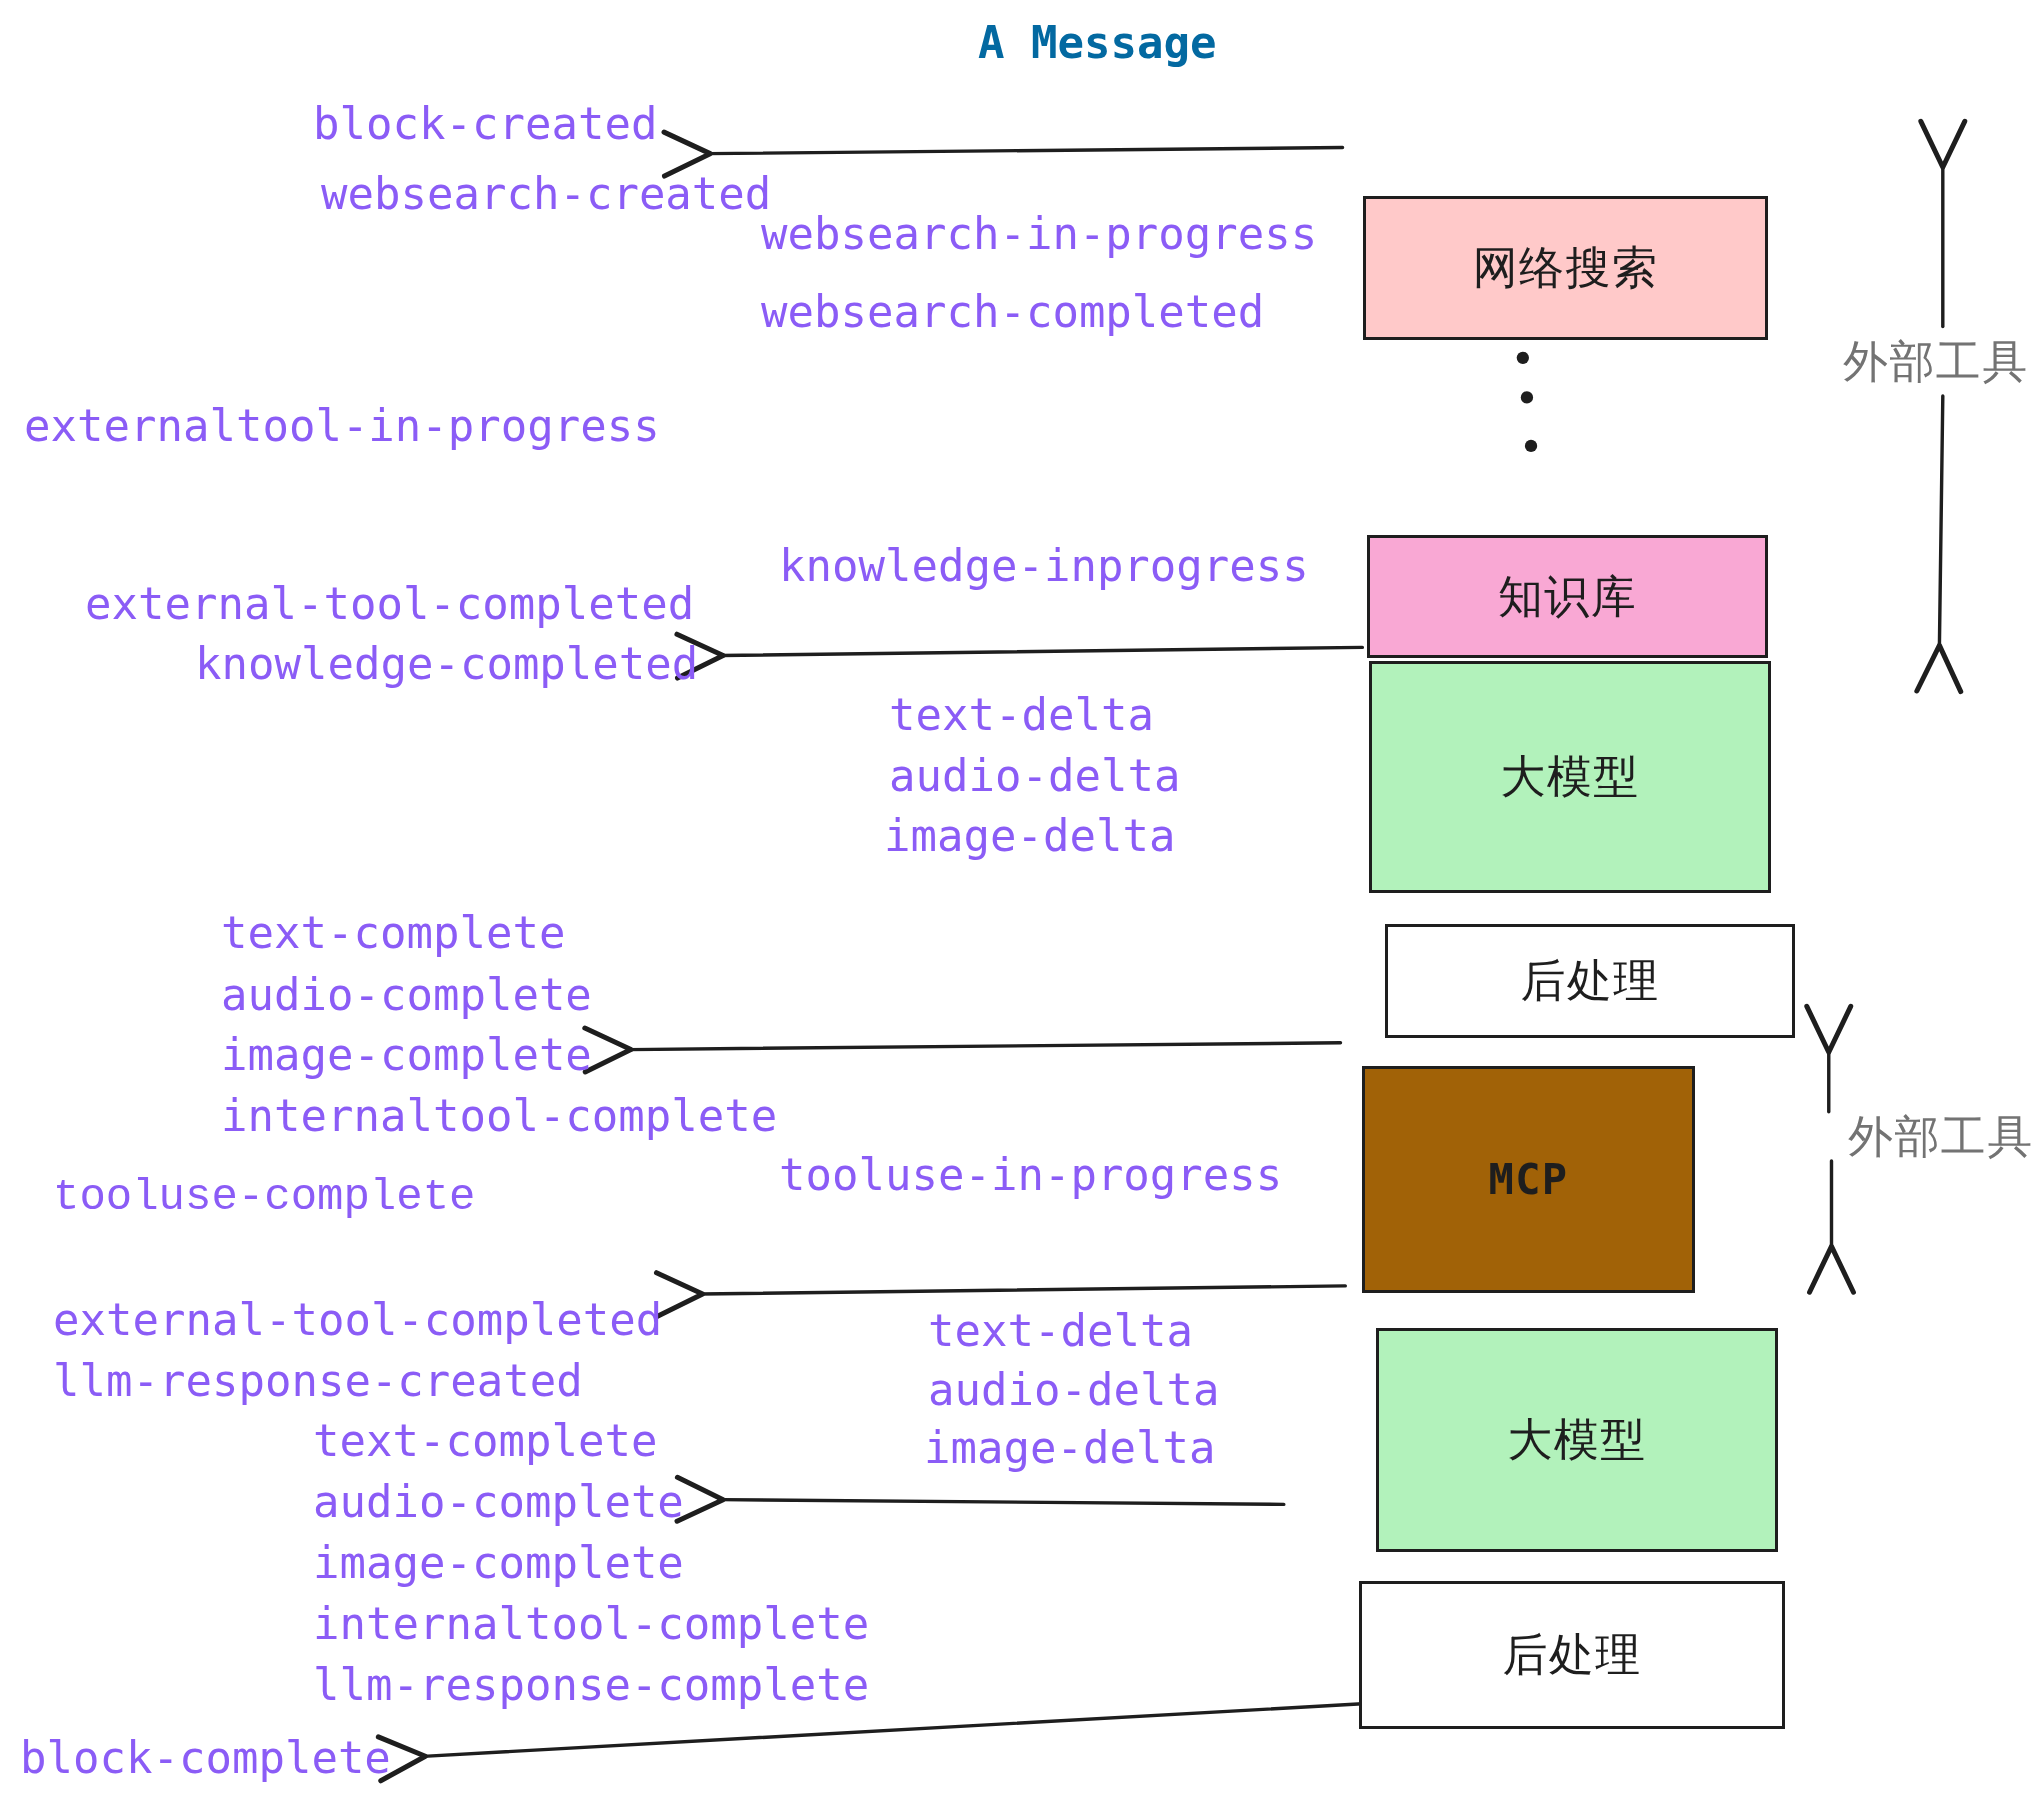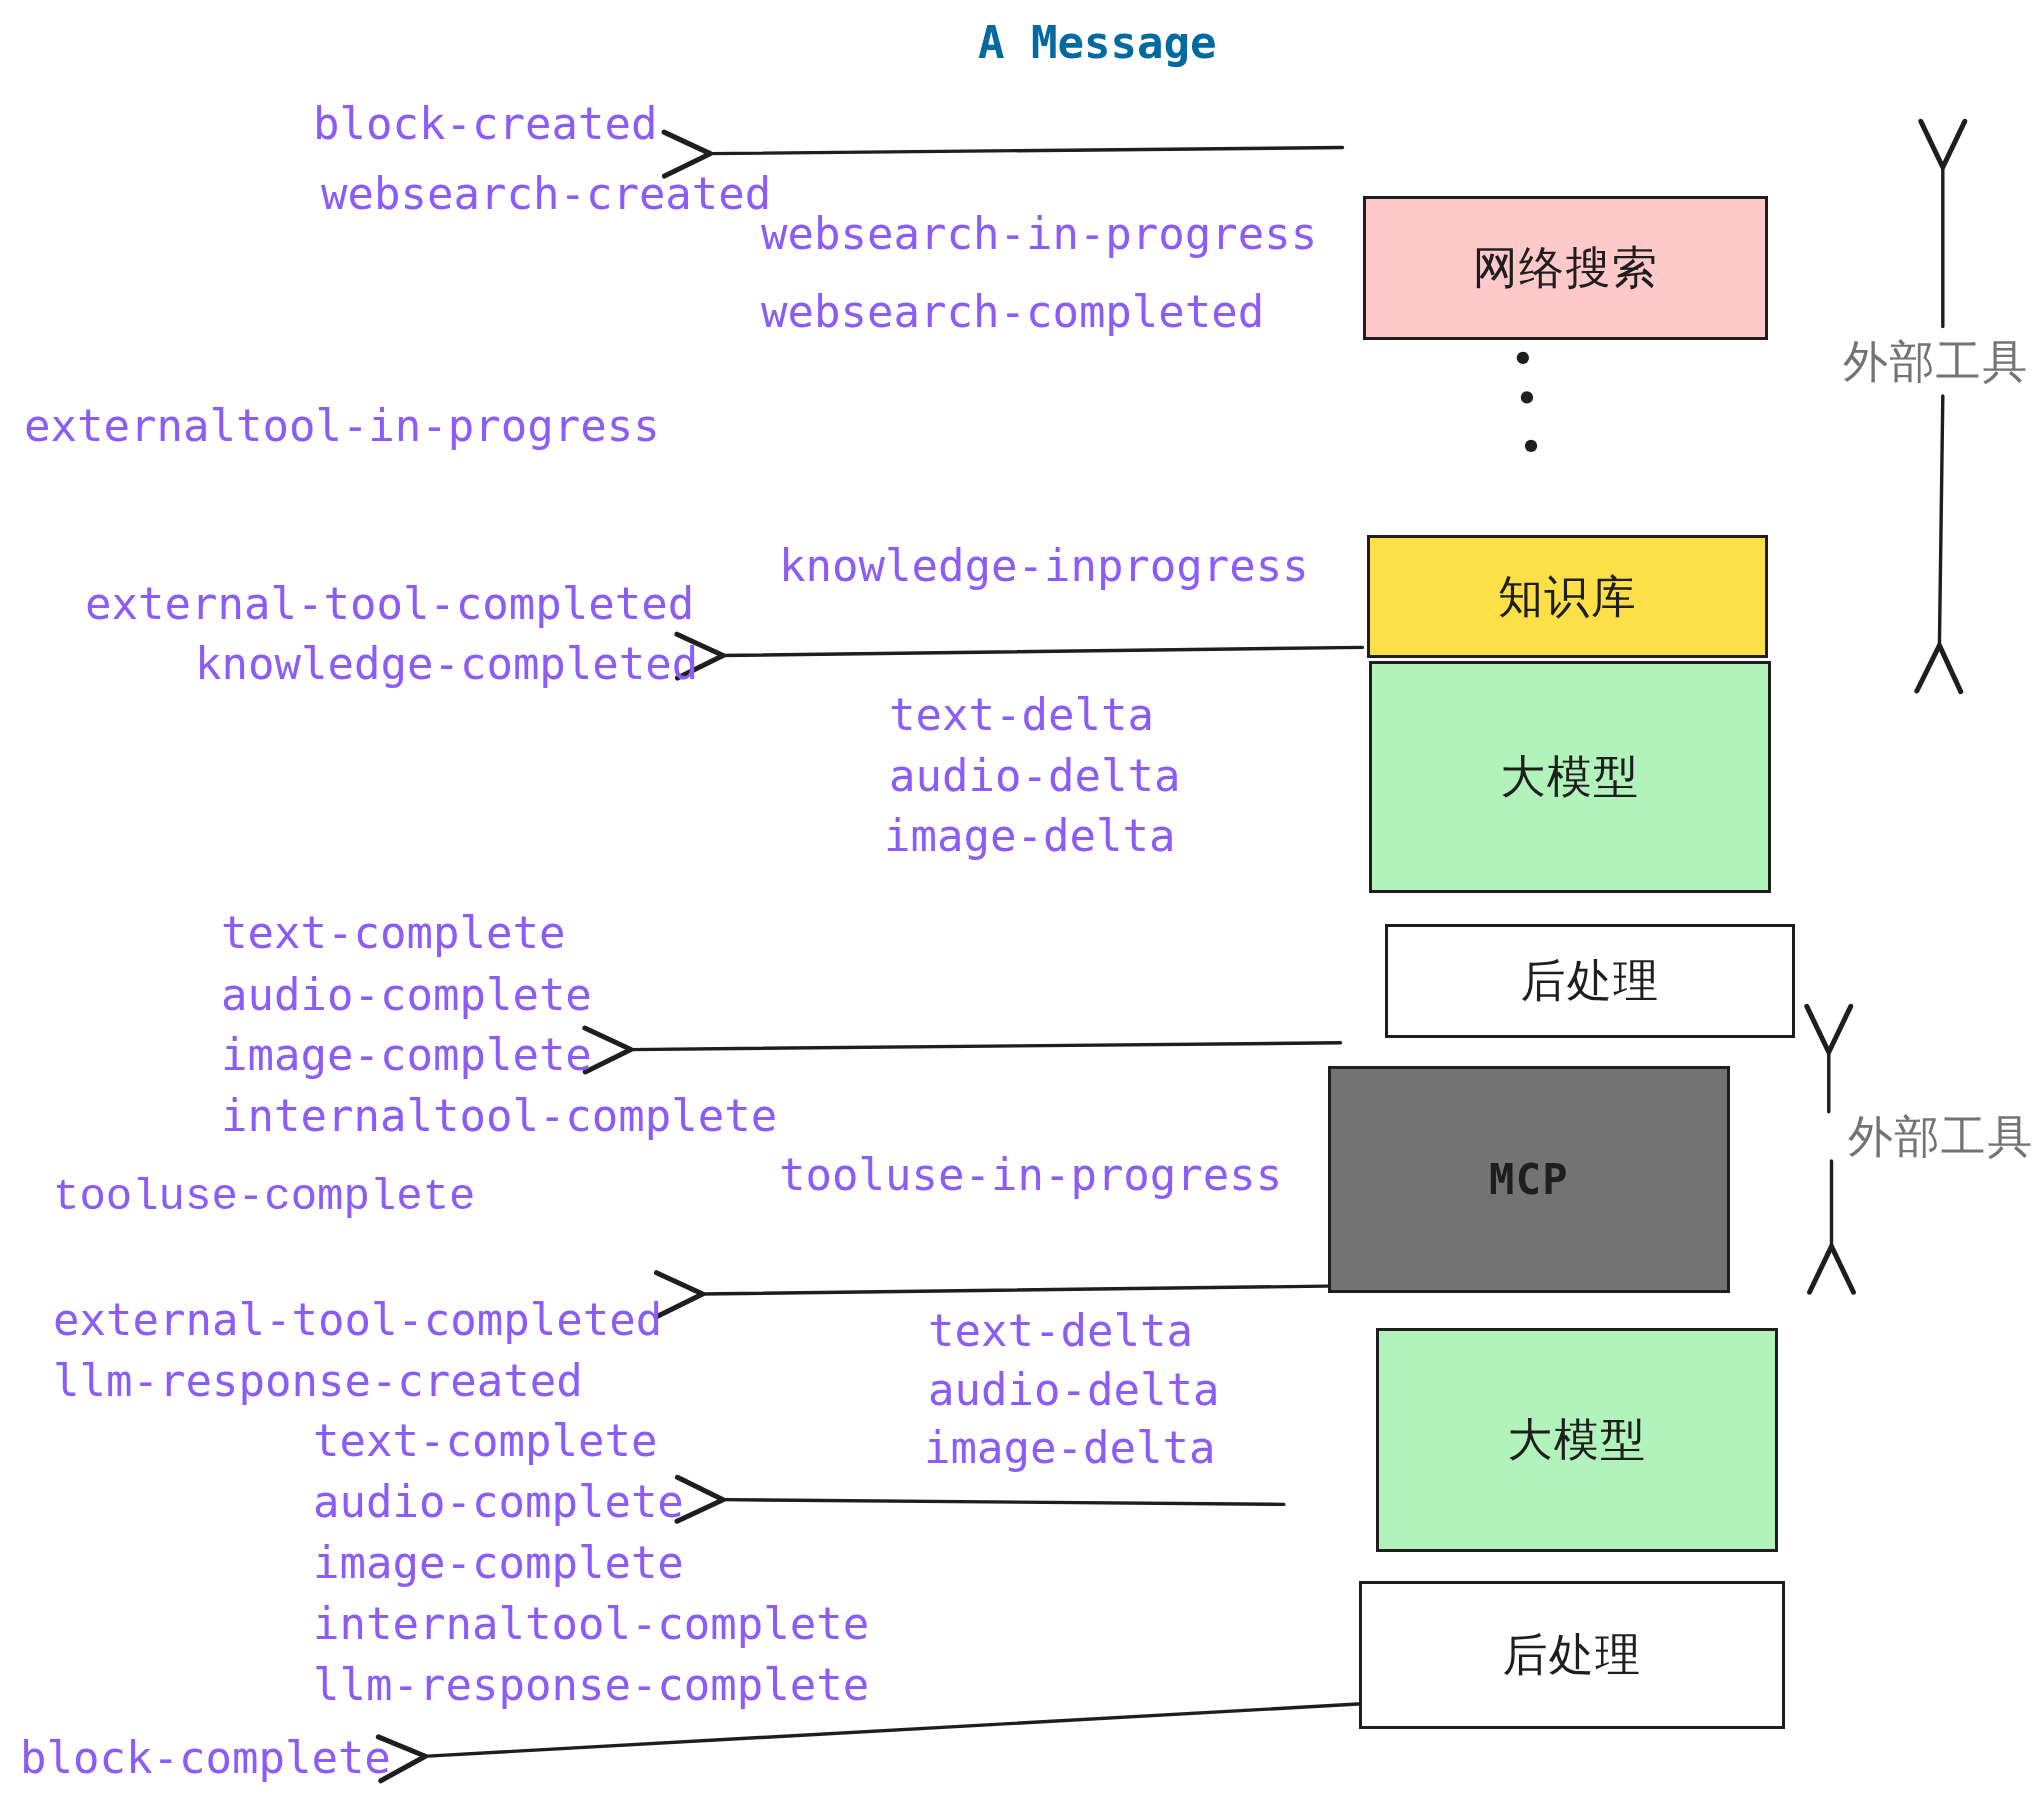--- a/index.html
+++ b/index.html
@@ -71,24 +71,24 @@
       </g>
     <g id="dots-group">
         <circle cx="2230" cy="524" r="9" fill="#1e1e1e"></circle>
         <circle cx="2236" cy="582" r="9" fill="#1e1e1e"></circle>
         <circle cx="2242" cy="653" r="9" fill="#1e1e1e"></circle>
       </g>
   </svg>
 
   <div class="layer" id="boxes-layer">
       <div class="node" style="left: 1363px; top: 172px; width: 405px; height: 144px; background: rgb(255, 201, 201);">网络搜索</div>
-      <div class="node" style="left: 1367px; top: 511px; width: 401px; height: 123px; background: #fde047;">知识库</div>
+      <div class="node" style="left: 1367px; top: 511px; width: 401px; height: 123px; background: #f9a8d4;">知识库</div>
       <div class="node" style="left: 1369px; top: 637px; width: 402px; height: 232px; background: rgb(178, 242, 187);">大模型</div>
       <div class="node" style="left: 1385px; top: 900px; width: 410px; height: 114px; background: rgb(255, 255, 255);">后处理</div>
-      <div class="node mcp-font" style="left: 1328px; top: 1042px; width: 402px; height: 227px; background: #737373;">MCP</div>
+      <div class="node mcp-font" style="left: 1362px; top: 1042px; width: 333px; height: 227px; background: #a16207;">MCP</div>
       <div class="node" style="left: 1376px; top: 1304px; width: 402px; height: 224px; background: rgb(178, 242, 187);">大模型</div>
       <div class="node" style="left: 1359px; top: 1557px; width: 426px; height: 148px; background: rgb(255, 255, 255);">后处理</div>
     </div>
   <div class="layer" id="events-layer">
       <div class="evt" style="left: 313px; top: 123px;">block-created</div>
       <div class="evt" style="left: 321px; top: 184px; margin-top: 9px;">websearch-created</div>
       <div class="evt" style="left: 761px; top: 233px;">websearch-in-progress</div>
       <div class="evt" style="left: 761px; top: 311px;">websearch-completed</div>
       <div class="evt" style="left: 24px; top: 425px;">externaltool-in-progress</div>
       <div class="evt" style="left: 779px; top: 565px;">knowledge-inprogress</div>

